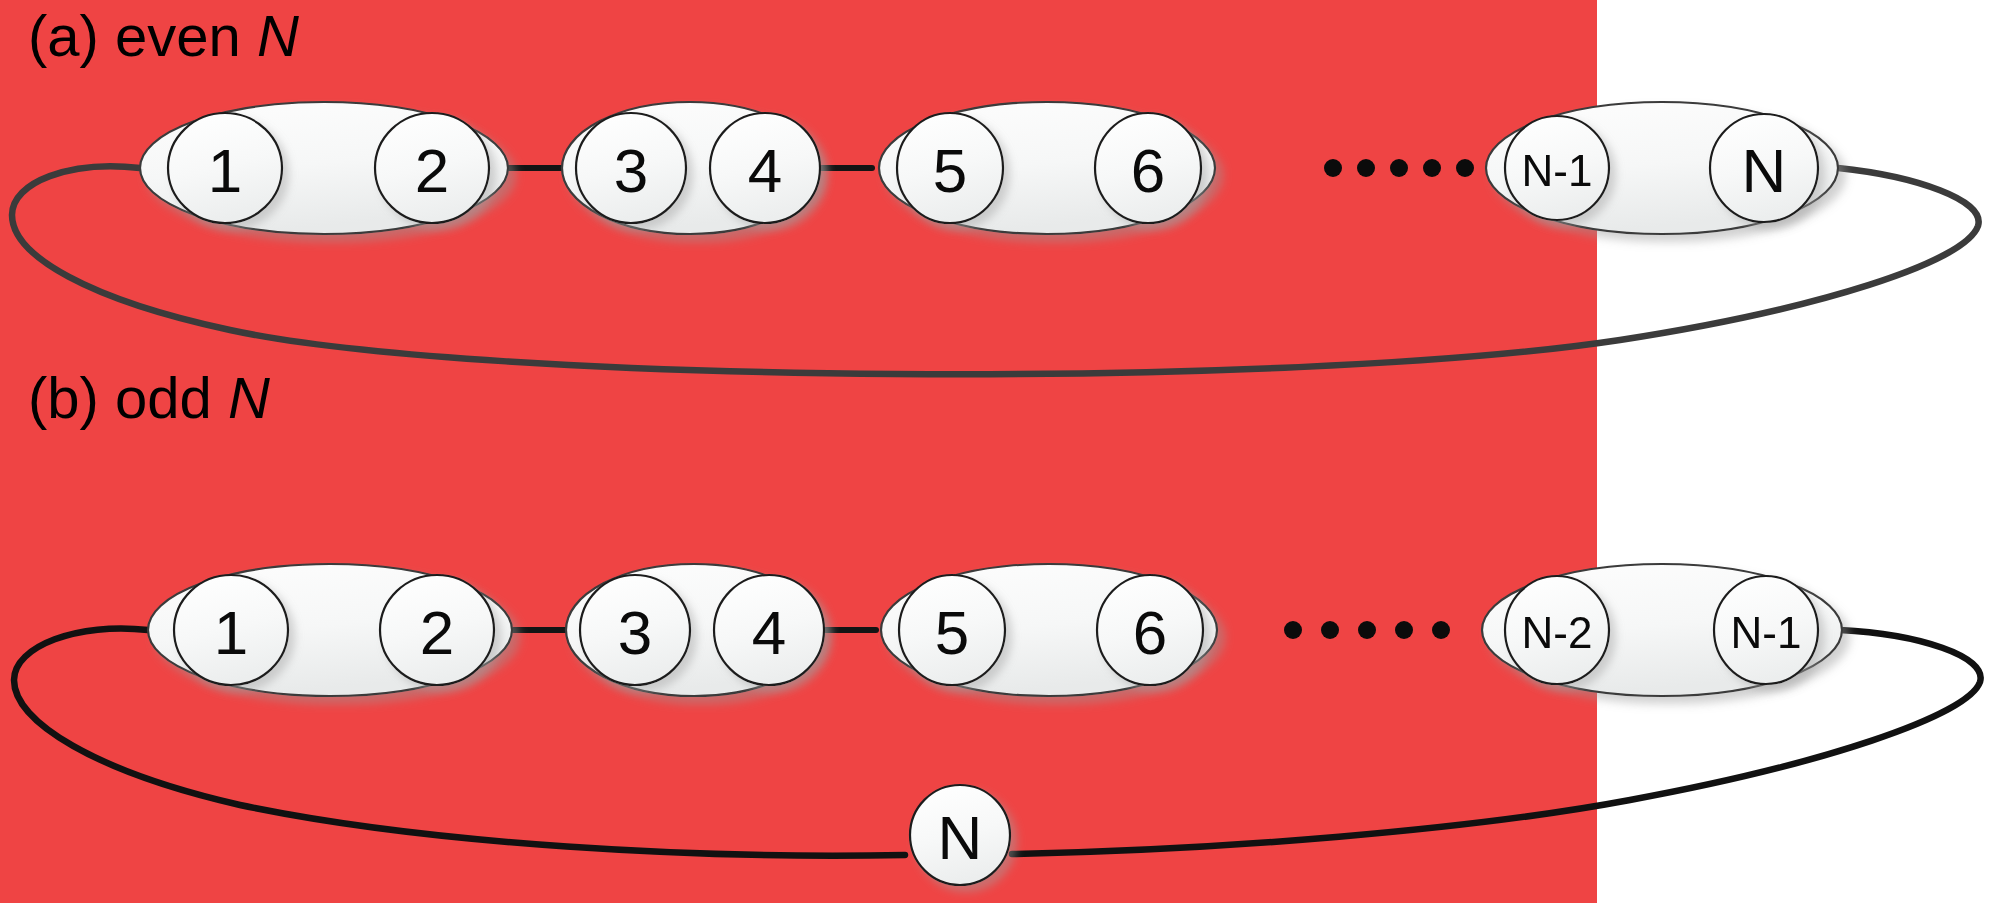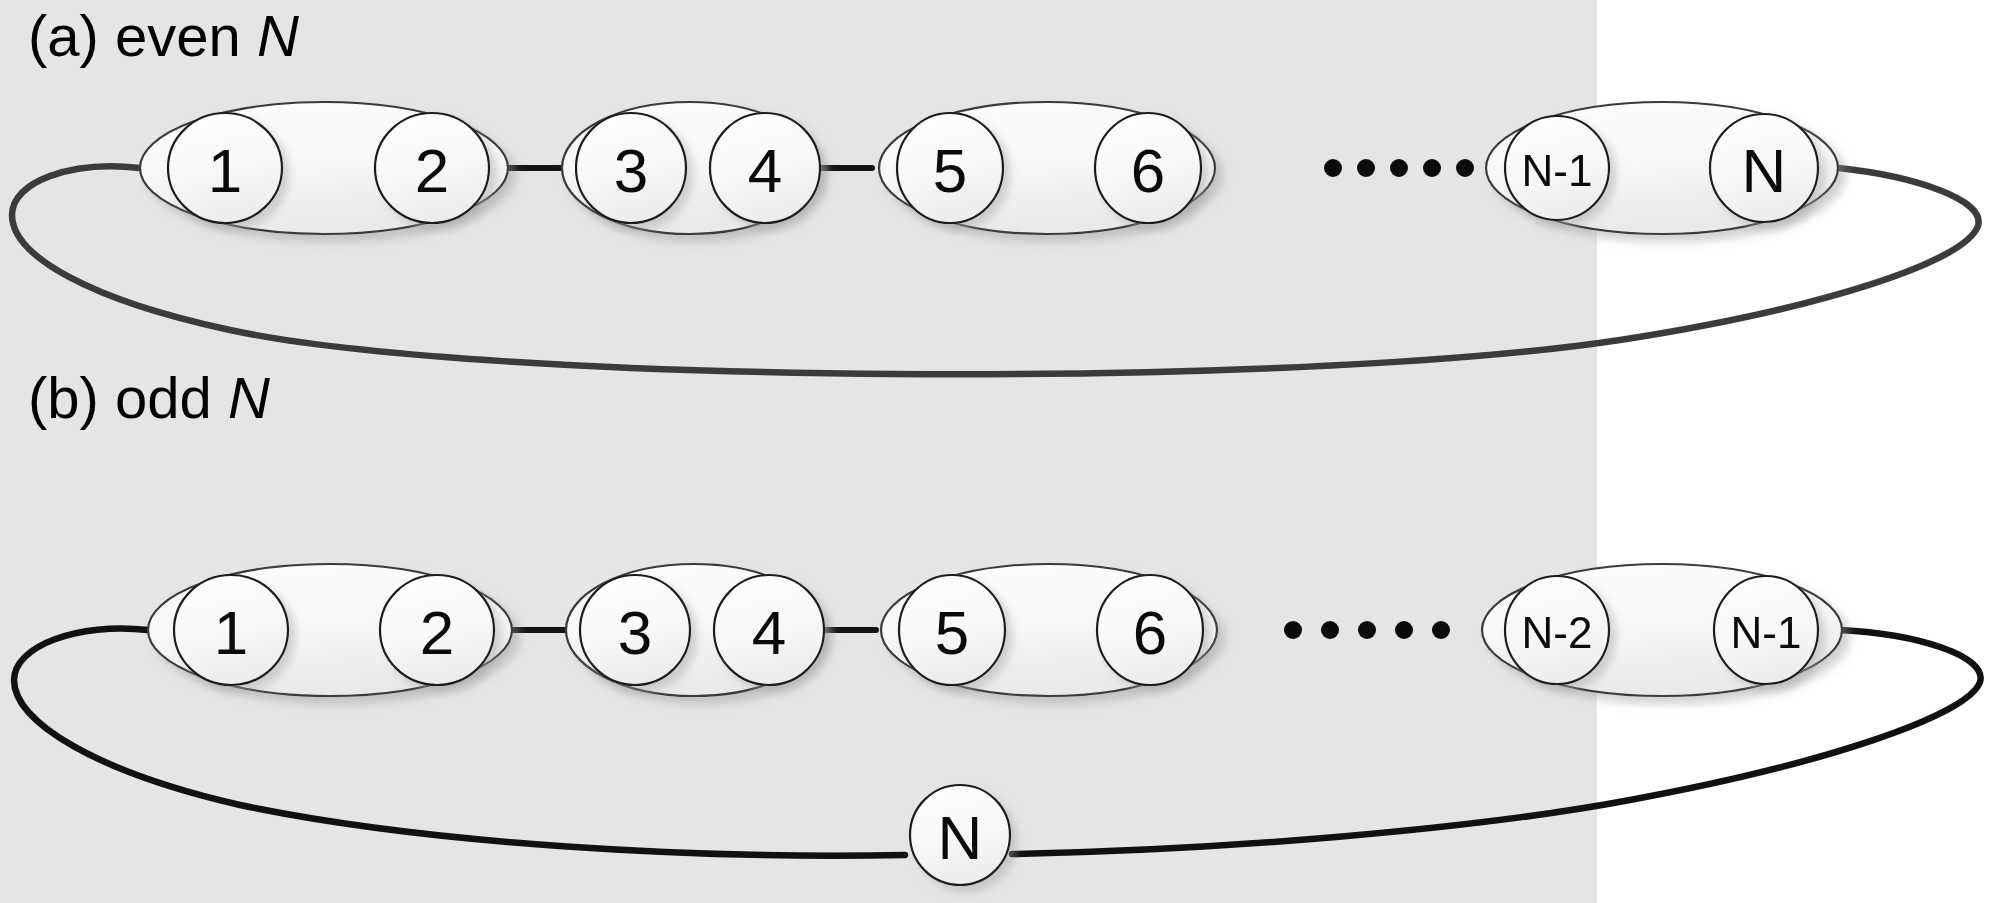--- a/index.html
+++ b/index.html
@@ -12,21 +12,21 @@
     width: 1993px;
     height: 903px;
     font-family: "Liberation Sans", sans-serif;
     overflow: hidden;
     position: relative;
   }
   #stage {
     position: relative;
     width: 1597px;
     height: 903px;
-    background: #e5e5e5;
+    background: #ef4444;
   }
   svg#diagram {
     display: block;
     width: 1993px;
     height: 903px;
   }
   .panel-label {
     font-family: "Liberation Sans", sans-serif;
     font-size: 58px;
     fill: #000000;

